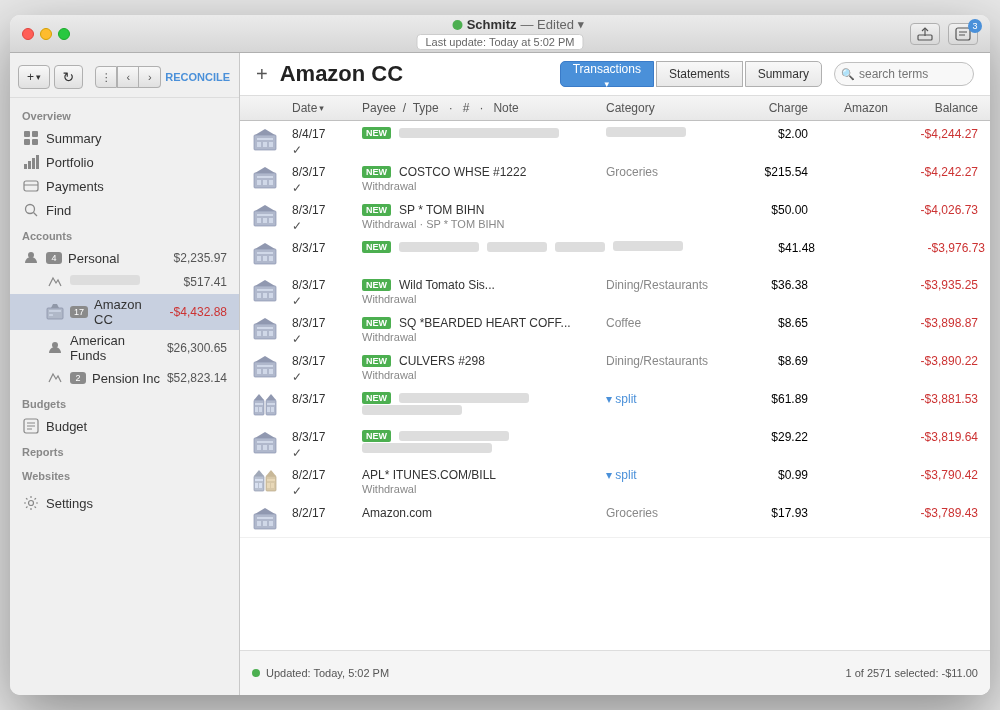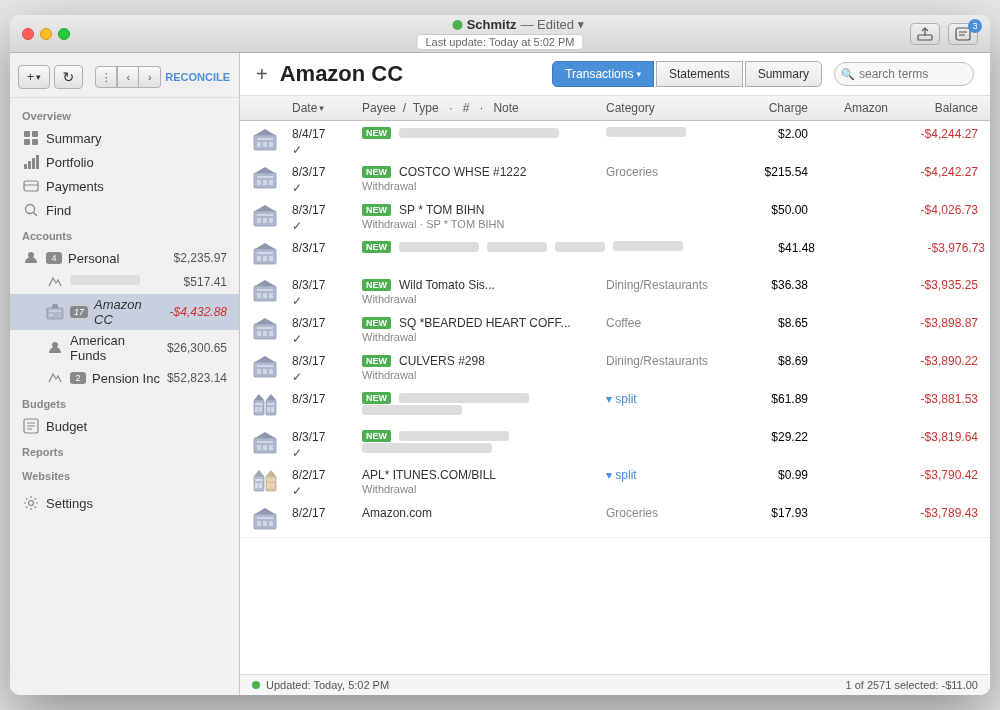--- a/index.html
+++ b/index.html
@@ -203,21 +203,20 @@
       display: flex;
       align-items: center;
       padding: 3px 12px 3px 36px;
       cursor: pointer;
       font-size: 13px;
       color: #333;
       gap: 6px;
     }
     .sidebar-sub-item.active {
       background: #c8d0e0;
-      font-style: italic;
     }
     .account-num-badge {
       background: #8a8a8a;
       color: white;
       font-size: 9px;
       padding: 1px 4px;
       border-radius: 3px;
       min-width: 16px;
       text-align: center;
     }
@@ -274,21 +273,21 @@
     }
     .tab-btn.active {
       background: #4a90d9;
       color: white;
       border-color: #3a7bc8;
     }
     .tab-btn:not(.active) {
       background: linear-gradient(to bottom, #f8f8f8, #e8e8e8);
       color: #333;
     }
-    .tab-btn:first-child { border-radius: 5px 0 0 5px; }
+    .tab-btn:first-child { border-radius: 5px 0 0 5px; flex-direction: column; }
     .tab-btn:last-child { border-radius: 0 5px 5px 0; }
     .tab-btn:not(:first-child):not(:last-child) { border-radius: 0; }
     .search-box {
       height: 24px;
       padding: 0 8px 0 24px;
       border: 1px solid #c0c0c0;
       border-radius: 12px;
       font-size: 12px;
       background: #f8f8f8;
       width: 140px;
@@ -367,21 +366,21 @@
       border-radius: 3px;
       color: transparent;
       user-select: none;
       display: inline-block;
       height: 10px;
     }
     .blurred-md { width: 100px; }
     .statusbar {
       display: flex;
       align-items: center;
-      padding: 4px 12px;
+      padding: 16px 12px;
       border-top: 1px solid #ddd;
       background: #f5f5f5;
       font-size: 11px;
       color: #555;
       flex-shrink: 0;
       gap: 6px;
     }
     .status-dot {
       width: 8px;
       height: 8px;

